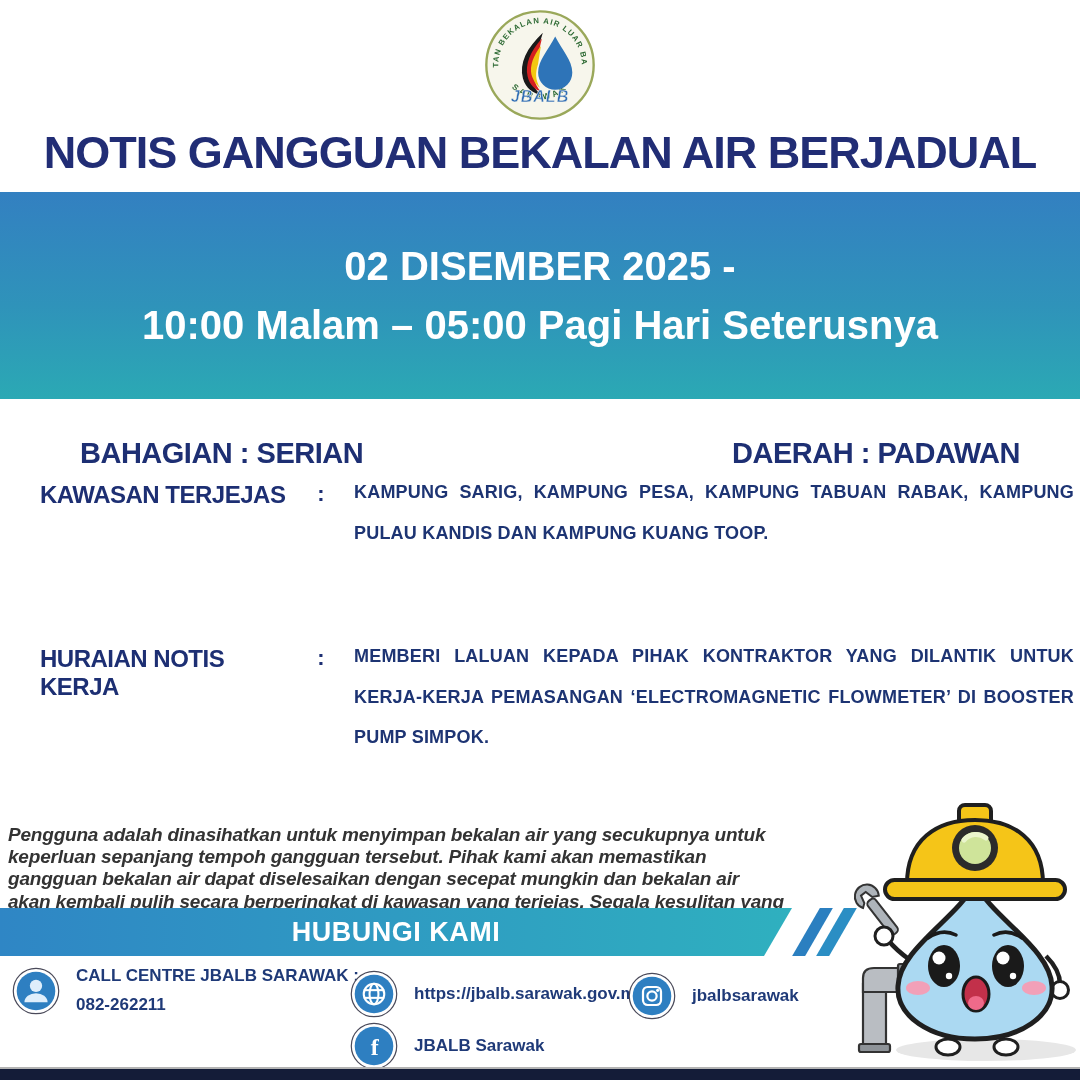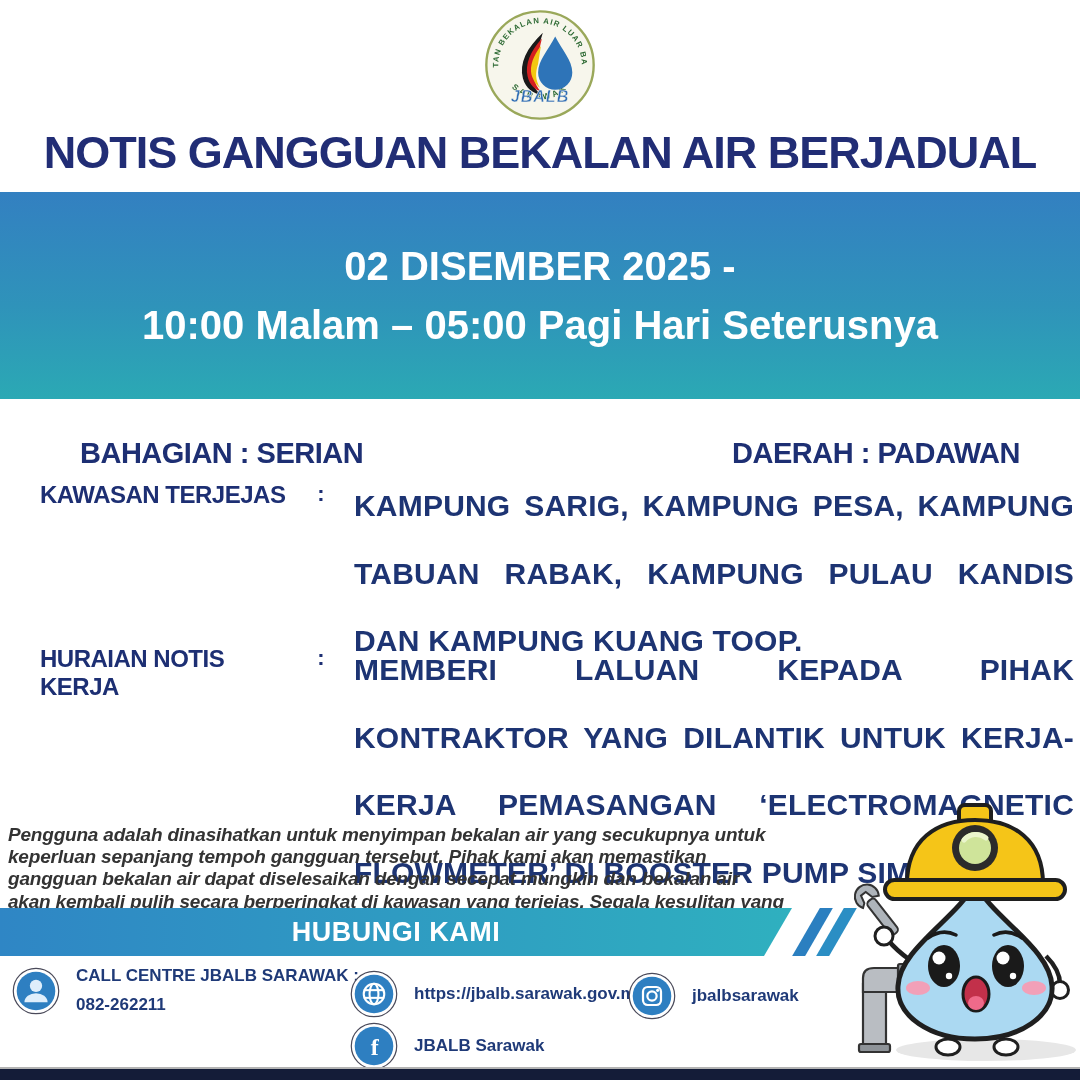--- a/index.html
+++ b/index.html
@@ -23,21 +23,21 @@
     display:flex;justify-content:space-between;
     font-size:29px;font-weight:bold;color:#1d2f73;letter-spacing:-0.5px;margin-top:39px;
   }
   .section{
     position:absolute;left:40px;width:1002px;
     display:grid;grid-template-columns:248px 34px 720px;column-gap:16px;
   }
   .sec-label{font-size:24px;font-weight:bold;color:#1d2f73;letter-spacing:-0.5px;padding-top:9px;}
   .sec-colon{font-size:22px;font-weight:bold;color:#1d2f73;padding-top:9px;text-align:center;}
   .sec-content{
-    font-size:30px;font-weight:bold;color:#1d3473;letter-spacing:0.2px;
+    font-size:18px;font-weight:bold;color:#1d3473;letter-spacing:0.2px;
     text-align:justify;line-height:2.25;margin-top:0;
   }
   .advisory{
     position:absolute;left:8px;top:824px;width:778px;
     font-size:19px;font-style:italic;font-weight:bold;color:#333333;
     line-height:1.17;letter-spacing:-0.2px;
   }
   .hubungi-bar{
     position:absolute;left:0;top:908px;width:792px;height:48px;
     background:linear-gradient(90deg,#2f86c5 0%,#2fb0bf 100%);

